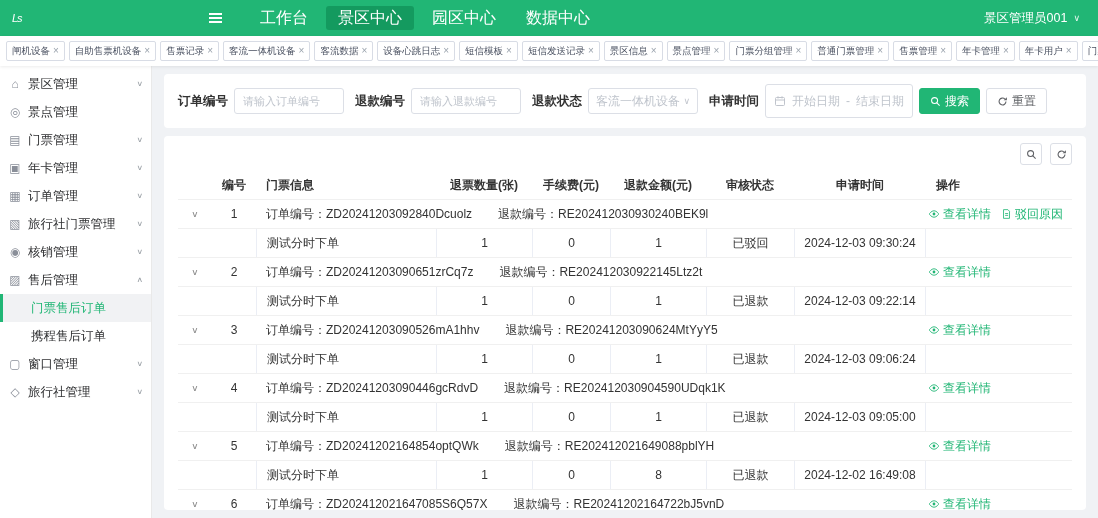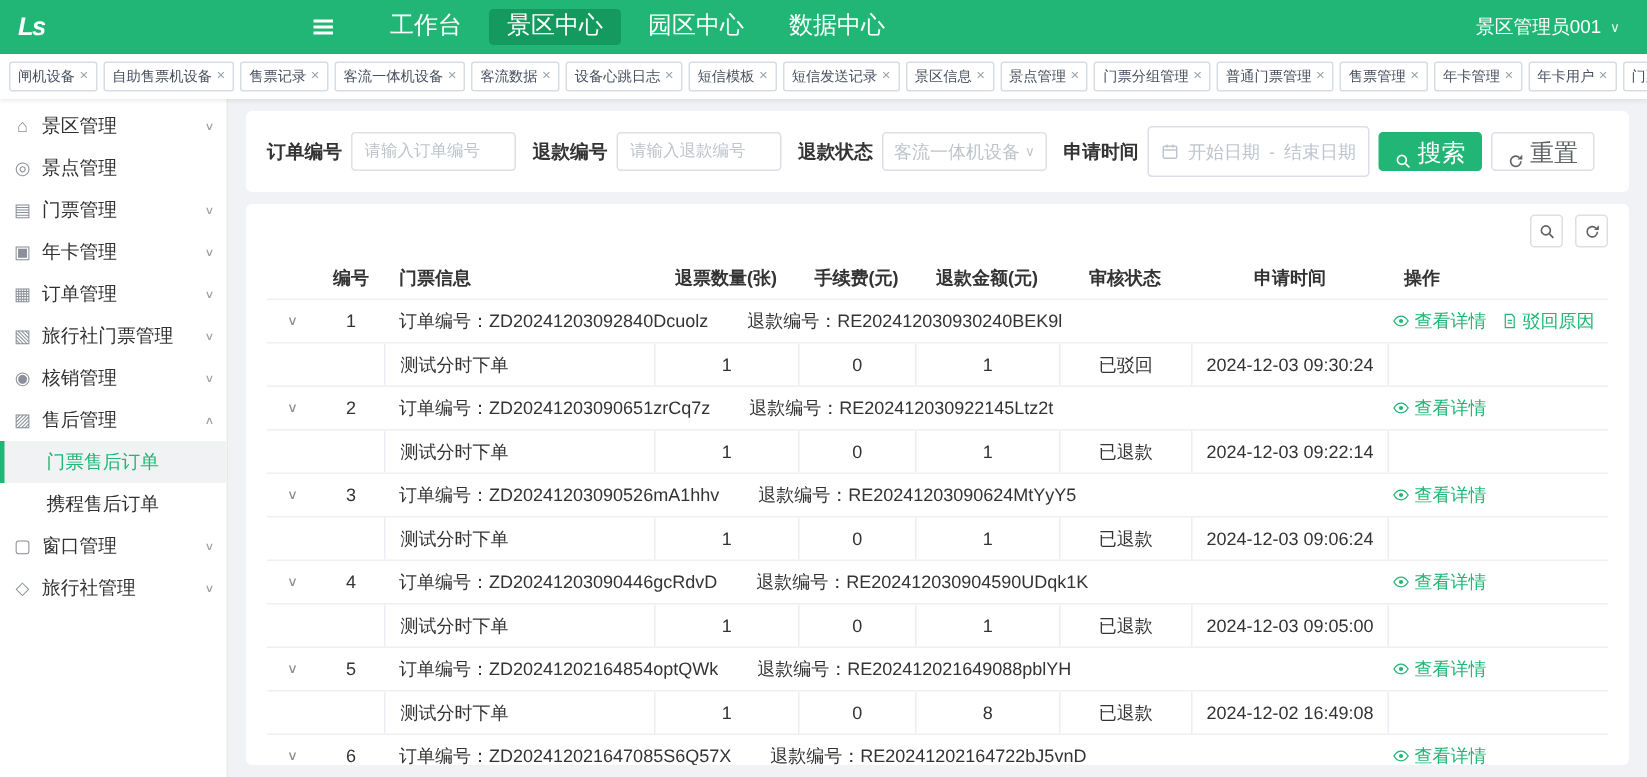--- a/index.html
+++ b/index.html
@@ -2,21 +2,21 @@
 <html><head>
 <meta charset="utf-8">
 <style>
   * { box-sizing:border-box; margin:0; padding:0; }
   html,body { width:1098px; height:518px; overflow:hidden; }
   body { font-family:"Liberation Sans","DejaVu Sans",sans-serif; font-size:13px; color:#333; background:#f0f2f5; }
 
   
   .topbar { height:36px; background:#21B675; display:flex; align-items:center; color:#fff; padding-left:12px; }
   .brand { display:flex; align-items:center; gap:7px; min-width:185px; }
-  .brand-mark { font-style:italic; font-weight:700; font-size:17px; letter-spacing:-1px; }
+  .brand-mark { font-style:italic; font-weight:400; font-size:11px; letter-spacing:-1px; }
   .brand-title { font-weight:bold; font-size:14.5px; white-space:nowrap; }
   .menu-toggle { margin-left:8px; display:flex; flex-direction:column; gap:2px; cursor:pointer; padding:4px; }
   .menu-toggle i { display:block; width:13px; height:2px; background:#fff; }
   .topnav { display:flex; align-items:center; margin-left:22px; gap:6px; }
   .nav-item { padding:0 12px; height:24px; line-height:24px; border-radius:3px; font-size:16px; cursor:pointer; white-space:nowrap; }
   .nav-item.active { background:#149A5F; }
   .userbox { margin-left:auto; display:flex; align-items:center; gap:6px; padding-right:18px; font-size:12.5px; cursor:pointer; }
   .chev-small { font-size:9px; opacity:.9; }
 
   
@@ -37,21 +37,21 @@
   .main { flex:1; padding:8px 12px; display:flex; flex-direction:column; gap:8px; overflow:hidden; }
   .filter-card { background:#fff; border-radius:4px; padding:10px 14px; display:flex; align-items:center; gap:6px; flex:0 0 auto; }
   .f-label { font-size:12.5px; font-weight:700; color:#333; white-space:nowrap; margin-left:5px; }
   .f-label:first-child { margin-left:0; }
   .f-input { width:110px; height:26px; border:1px solid #dcdfe6; border-radius:3px; padding:0 8px; font-size:11px; color:#ef4444; outline:none; font-family:inherit; }
   .f-input::placeholder { color:#bfc4cc; }
   .f-select { width:110px; height:26px; border:1px solid #dcdfe6; border-radius:3px; padding:0 7px; display:flex; align-items:center; justify-content:space-between; color:#bfc4cc; font-size:12px; cursor:pointer; background:#fff; white-space:nowrap; overflow:hidden; }
   .f-select .chev { color:#c0c4cc; font-size:9px; margin-left:3px; }
   .f-date { height:34px; border:1px solid #dcdfe6; border-radius:3px; padding:0 8px; display:flex; align-items:center; gap:6px; color:#bfc4cc; font-size:12px; background:#fff; cursor:pointer; white-space:nowrap; }
   .f-date .cal { color:#c0c4cc; display:flex; }
-  .btn { height:26px; border-radius:3px; padding:0 10px; display:flex; align-items:flex-end; gap:4px; font-size:16px; cursor:pointer; border:1px solid #dcdfe6; background:#fff; color:#606266; font-family:inherit; white-space:nowrap; }
+  .btn { height:26px; border-radius:3px; padding:0 10px; display:flex; align-items:center; gap:4px; font-size:12px; cursor:pointer; border:1px solid #dcdfe6; background:#fff; color:#606266; font-family:inherit; white-space:nowrap; }
   .btn.primary { background:#21B675; border-color:#21B675; color:#fff; }
   .btn .ic { display:flex; }
 
   .table-card { background:#fff; border-radius:4px; padding:4px 14px 0; flex:1; overflow:hidden; }
   .table-tools { display:flex; justify-content:flex-end; gap:8px; padding:3px 0 6px; }
   .tool-btn { width:22px; height:22px; border:1px solid #dcdfe6; border-radius:3px; background:#fff; color:#606266; display:flex; align-items:center; justify-content:center; cursor:pointer; }
 
   
   .trow { display:grid; grid-template-columns:34px 44px minmax(120px,1fr) 96px 78px 96px 88px 132px 146px; align-items:stretch; border-bottom:1px solid #f0f0f0; font-size:12px; color:#333; }
   .trow > div { display:flex; align-items:center; height:28px; }

